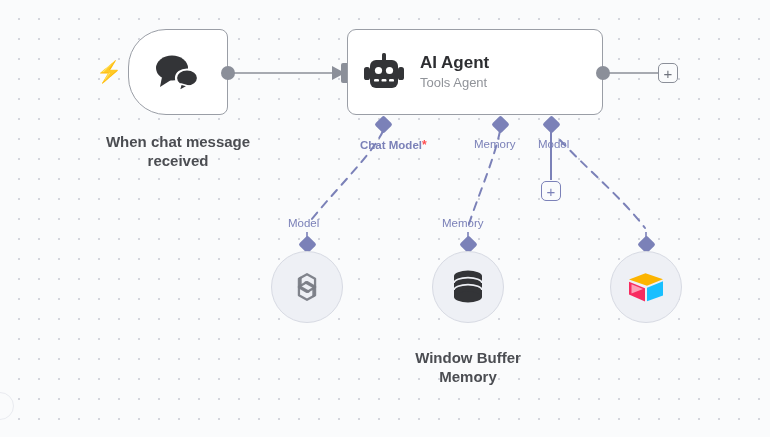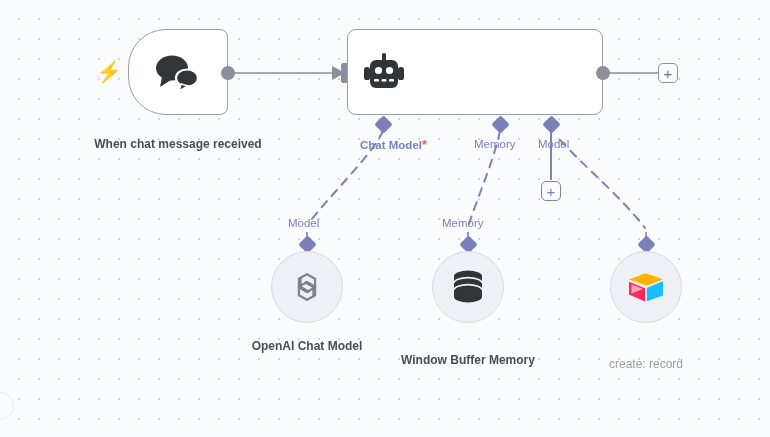--- a/index.html
+++ b/index.html
@@ -37,22 +37,22 @@
     background:#fff;border:1.5px solid #9a9ea6;border-radius:9px;
     display:flex;align-items:center;box-sizing:border-box;
   }
   .agent-icon{width:72px;display:flex;align-items:center;justify-content:center;}
   .agent-text{display:flex;flex-direction:column;justify-content:center;}
   .agent-title{font-size:17px;color:#2d2e31;font-weight:600;line-height:21px;}
   .agent-sub{font-size:13px;color:#909399;line-height:18px;margin-top:1px;}
 
   
   .caption{
-    position:absolute;text-align:center;font-size:12px;font-weight:600;
-    color:#4b4d52;line-height:25px;
+    position:absolute;text-align:center;font-size:15px;font-weight:600;
+    color:#4b4d52;line-height:19px;
   }
   .subcaption{
     position:absolute;text-align:center;font-size:12px;color:#9aa0a6;line-height:15px;
   }
 
   
   .subnode{
     position:absolute;width:72px;height:72px;border-radius:50%;
     background:#eef0f5;border:1.5px solid #d7dae3;
     display:flex;align-items:center;justify-content:center;box-sizing:border-box;
@@ -140,20 +140,24 @@
         <rect x="1" y="15" width="6" height="13" rx="2.6" fill="#333437"></rect>
         <rect x="35" y="15" width="6" height="13" rx="2.6" fill="#333437"></rect>
         <rect x="7" y="8" width="28" height="28" rx="6" fill="#333437"></rect>
         <circle cx="15.5" cy="18.5" r="3.6" fill="#ffffff"></circle>
         <circle cx="26.5" cy="18.5" r="3.6" fill="#ffffff"></circle>
         <rect x="11" y="27" width="5" height="2.6" rx="1.2" fill="#ffffff"></rect>
         <rect x="18.5" y="27" width="5" height="2.6" rx="1.2" fill="#ffffff"></rect>
         <rect x="26" y="27" width="5" height="2.6" rx="1.2" fill="#ffffff"></rect>
       </svg>
     </div>
+    <div class="agent-text">
+      <div class="agent-title">AI Agent</div>
+      <div class="agent-sub">Tools Agent</div>
+    </div>
   </div>
   <div class="out-dot" style="left:596px;top:66px;"></div>
   <div class="plus-btn" style="left:658px;top:63px;">+</div>
 
   <div class="diamond" style="left:377px;top:118px;"></div>
   <div class="port-label" style="left:360px;top:138px;font-weight:bold;">
     <span>Chat Model</span><span class="req-star">*</span>
   </div>
 
   <div class="diamond" style="left:494px;top:118px;"></div>
@@ -169,21 +173,20 @@
   <div class="subnode" style="left:271px;top:251px;">
     <svg width="38" height="38" viewBox="0 0 40 40">
       <g fill="none" stroke="#7a7d86" stroke-width="2.4" stroke-linejoin="round" stroke-linecap="round">
         <path d="M20 6.5 L28.5 11.3 L28.5 20.3 L20 25.2 L11.5 20.3 L11.5 11.3 Z" opacity="0.95"></path>
         <path d="M20 14.8 L28.5 19.7 L28.5 28.7 L20 33.5 L11.5 28.7 L11.5 19.7 Z" opacity="0.95"></path>
         <path d="M13.2 10.4 L13.2 20.0 L21.5 24.8" opacity="0.95"></path>
         <path d="M26.8 29.6 L26.8 20.0 L18.5 15.2" opacity="0.95"></path>
       </g>
     </svg>
   </div>
-  <div class="caption" style="left:217px;top:334px;width:180px;">OpenAI Chat Model</div>
 
   <div class="port-label" style="left:442px;top:217px;">Memory</div>
   <div class="sub-diamond" style="left:462px;top:238px;"></div>
   <div class="subnode" style="left:432px;top:251px;">
     <svg width="34" height="36" viewBox="0 0 34 36">
       <ellipse cx="17" cy="7" rx="14" ry="5.4" fill="#333437"></ellipse>
       <rect x="3" y="7" width="28" height="7" fill="#333437"></rect>
       <ellipse cx="17" cy="14" rx="14" ry="5.4" fill="#333437" stroke="#eef0f5" stroke-width="1.6"></ellipse>
       <rect x="3" y="14" width="28" height="7" fill="#333437"></rect>
       <ellipse cx="17" cy="21" rx="14" ry="5.4" fill="#333437" stroke="#eef0f5" stroke-width="1.6"></ellipse>
@@ -195,17 +198,16 @@
 
   <div class="sub-diamond" style="left:640px;top:238px;"></div>
   <div class="subnode" style="left:610px;top:251px;">
     <svg width="40" height="36" viewBox="0 0 40 36">
       <path d="M3 10.5 L19.5 4.2 L37 10.2 L21 16.8 Z" fill="#FCB400"></path>
       <path d="M21 18.8 L37 12.2 L37 26.5 L21 32.2 Z" fill="#18BFFF"></path>
       <path d="M3 12.8 L19 19.2 L19 32.4 L3 25.5 Z" fill="#F82B60"></path>
       <path d="M5.5 15.2 L17 20.0 L5.5 24.6 Z" fill="#FFFFFF" opacity="0.55"></path>
     </svg>
   </div>
-  <div class="subcaption" style="left:586px;top:357px;width:120px;">create: record</div>
 
   <div class="edge-ring"></div>
 
 </div>
 
 </body></html>

